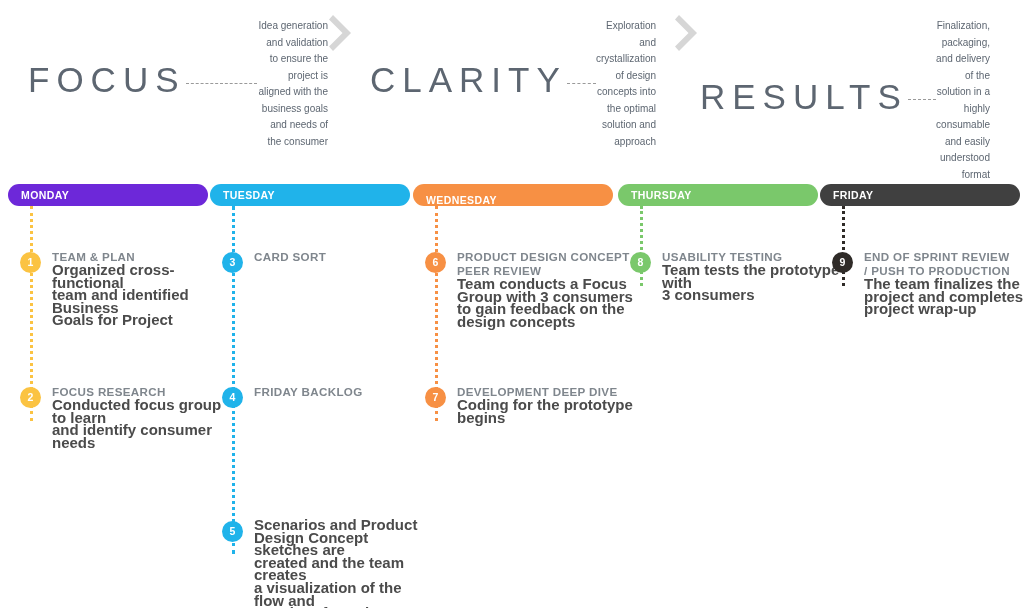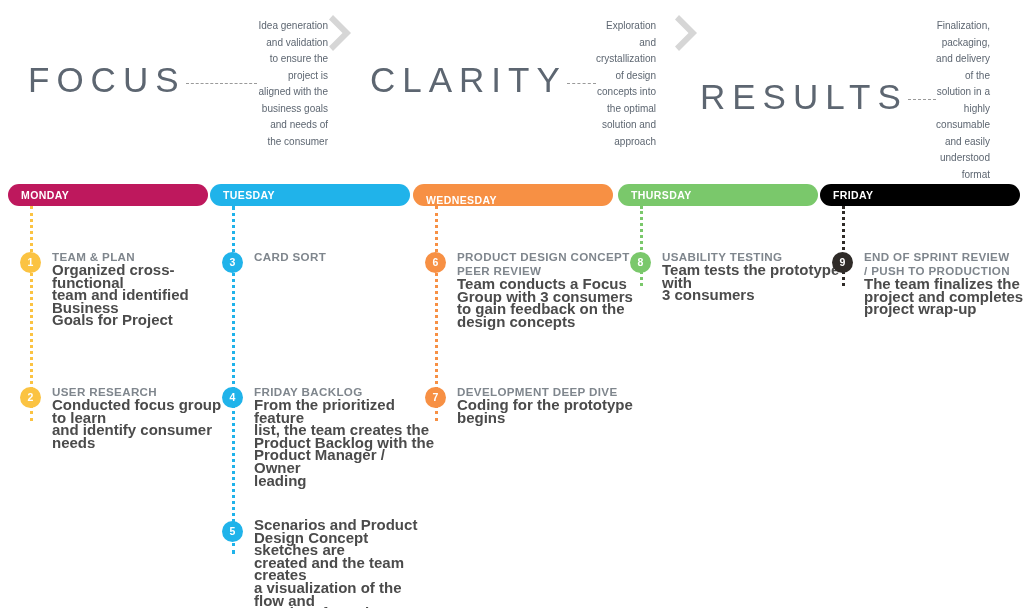--- a/index.html
+++ b/index.html
@@ -147,62 +147,57 @@
       </div>
       <div class="chevron" style="position: absolute; left: 666px; top: 0px;">
         <svg width="30" height="42" viewBox="0 0 30 42" aria-hidden="true">
           <path d="M6 3 L24 21 L6 39 L2 34.5 L15.5 21 L2 7.5 Z" fill="#d6d6d6"></path>
         </svg>
       </div>
     </div>
 
   <div class="days" id="days-root">
       <div class="day-col" style="left: 8px;">
-        <div class="day-pill" style="background: #be185d;">
+        <div class="day-pill" style="background: #6d28d9;">
           <span>MONDAY</span>
         </div>
         <div class="day-line" style="border-left-color: rgb(251, 195, 66); height: 215px;"></div>
         <div class="step" style="top: 68px; width: 200px;">
           <div class="badge" style="background: rgb(251, 195, 66);">1</div>
           <div class="step-body">
             <div class="step-title">TEAM &amp; PLAN</div>
             <div class="step-desc">Organized cross-functional
 team and identified Business
 Goals for Project</div>
           </div>
         </div>
         <div class="step" style="top: 203px; width: 200px;">
           <div class="badge" style="background: rgb(251, 195, 66);">2</div>
           <div class="step-body">
-            <div class="step-title">USER RESEARCH</div>
+            <div class="step-title">FOCUS RESEARCH</div>
             <div class="step-desc">Conducted focus group to learn
 and identify consumer needs</div>
           </div>
         </div>
       </div>
       <div class="day-col" style="left: 210px;">
         <div class="day-pill" style="background: rgb(32, 179, 234);">
           <span>TUESDAY</span>
         </div>
         <div class="day-line" style="border-left-color: rgb(32, 179, 234); height: 348px;"></div>
         <div class="step" style="top: 68px; width: 200px;">
           <div class="badge" style="background: rgb(32, 179, 234);">3</div>
           <div class="step-body">
             <div class="step-title">CARD SORT</div>
           </div>
         </div>
         <div class="step" style="top: 203px; width: 200px;">
           <div class="badge" style="background: rgb(32, 179, 234);">4</div>
           <div class="step-body">
             <div class="step-title">FRIDAY BACKLOG</div>
-            <div class="step-desc">From the prioritized feature
-list, the team creates the
-Product Backlog with the
-Product Manager / Owner
-leading</div>
           </div>
         </div>
         <div class="step" style="top: 337px; width: 200px;">
           <div class="badge" style="background: rgb(32, 179, 234);">5</div>
           <div class="step-body">
             <div class="step-desc">Scenarios and Product
 Design Concept sketches are
 created and the team creates
 a visualization of the flow and
 user interface elements</div>
@@ -241,21 +236,21 @@
         <div class="step" style="top: 68px; width: 200px;">
           <div class="badge" style="background: rgb(122, 200, 107);">8</div>
           <div class="step-body">
             <div class="step-title">USABILITY TESTING</div>
             <div class="step-desc">Team tests the prototype with
 3 consumers</div>
           </div>
         </div>
       </div>
       <div class="day-col" style="left: 820px;">
-        <div class="day-pill" style="background: #000000; align-items: center;">
+        <div class="day-pill" style="background: #404040; align-items: center;">
           <span>FRIDAY</span>
         </div>
         <div class="day-line" style="border-left-color: rgb(47, 43, 40); height: 80px;"></div>
         <div class="step" style="top: 68px; width: 200px;">
           <div class="badge" style="background: rgb(47, 43, 40);">9</div>
           <div class="step-body">
             <div class="step-title">END OF SPRINT REVIEW
 / PUSH TO PRODUCTION</div>
             <div class="step-desc">The team finalizes the
 project and completes

